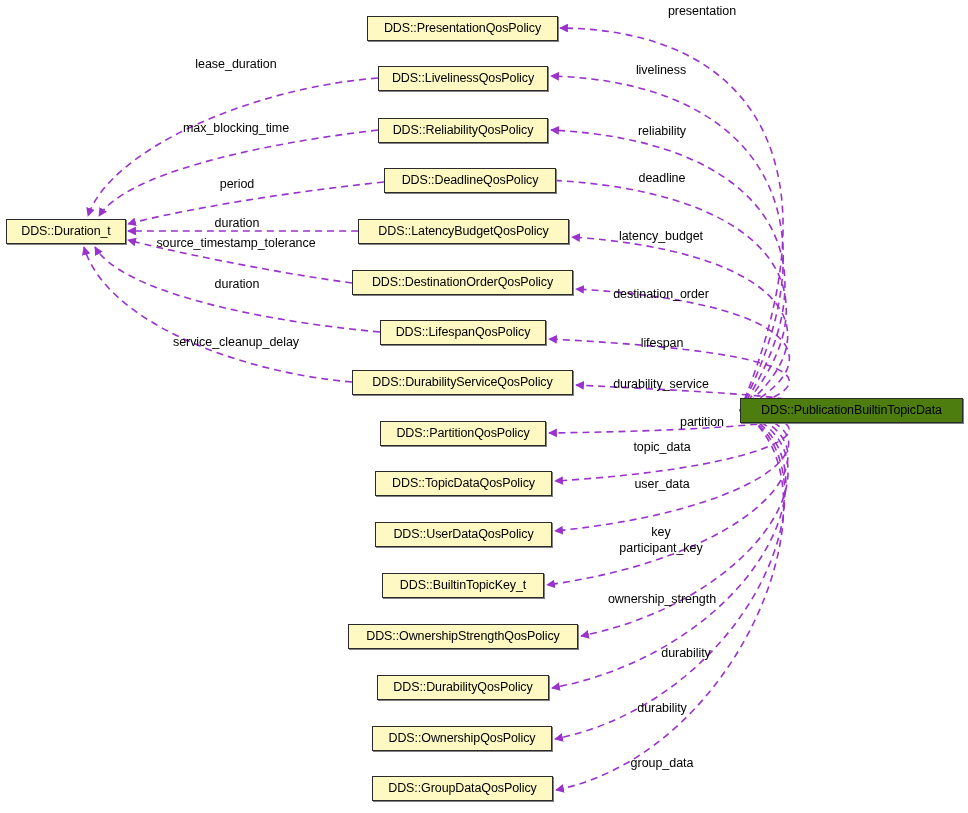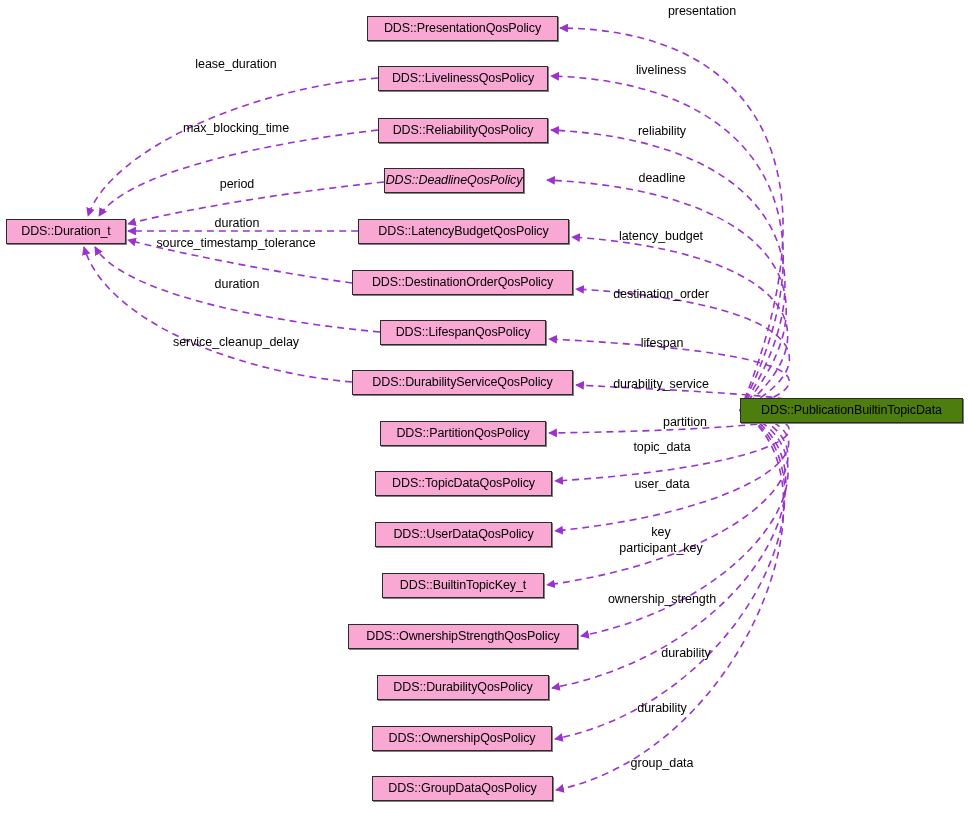--- a/index.html
+++ b/index.html
@@ -23,21 +23,21 @@
     left: 0;
     top: 0;
     width: 968px;
     height: 813px;
     pointer-events: none;
   }
   .node {
     position: absolute;
     box-sizing: border-box;
     border: 1px solid #2b2b2b;
-    background: #f9a8d4;
+    background: #fef9c3;
     color: #000000;
     font-size: 12.5px;
     line-height: 1;
     white-space: nowrap;
     display: flex;
     align-items: center;
     justify-content: center;
     box-shadow: 1px 1px 0 0 #808080;
     letter-spacing: -0.1px;
   }
@@ -101,21 +101,21 @@
       </div>
       <div class="node" style="left: 367px; top: 16px; width: 191px; height: 25px;">
         <span>DDS::PresentationQosPolicy</span>
       </div>
       <div class="node" style="left: 378px; top: 66px; width: 170px; height: 25px;">
         <span>DDS::LivelinessQosPolicy</span>
       </div>
       <div class="node" style="left: 378px; top: 118px; width: 170px; height: 25px;">
         <span>DDS::ReliabilityQosPolicy</span>
       </div>
-      <div class="node" style="left: 384px; top: 168px; width: 140px; height: 25px; font-style: italic;">
+      <div class="node" style="left: 384px; top: 168px; width: 172px; height: 25px;">
         <span>DDS::DeadlineQosPolicy</span>
       </div>
       <div class="node" style="left: 358px; top: 219px; width: 211px; height: 25px;">
         <span>DDS::LatencyBudgetQosPolicy</span>
       </div>
       <div class="node" style="left: 352px; top: 270px; width: 221px; height: 25px;">
         <span>DDS::DestinationOrderQosPolicy</span>
       </div>
       <div class="node" style="left: 380px; top: 320px; width: 166px; height: 25px;">
         <span>DDS::LifespanQosPolicy</span>
@@ -160,21 +160,21 @@
       <div class="edge-label" style="left: 237px; top: 284px;">duration</div>
       <div class="edge-label" style="left: 236px; top: 342px;">service_cleanup_delay</div>
       <div class="edge-label" style="left: 662px; top: 11px; margin-left: 40px;">presentation</div>
       <div class="edge-label" style="left: 661px; top: 70px;">liveliness</div>
       <div class="edge-label" style="left: 662px; top: 131px;">reliability</div>
       <div class="edge-label" style="left: 662px; top: 178px;">deadline</div>
       <div class="edge-label" style="left: 661px; top: 236px;">latency_budget</div>
       <div class="edge-label" style="left: 661px; top: 294px;">destination_order</div>
       <div class="edge-label" style="left: 662px; top: 343px;">lifespan</div>
       <div class="edge-label" style="left: 661px; top: 384px;">durability_service</div>
-      <div class="edge-label" style="left: 667px; top: 422px; padding-left: 36px;">partition</div>
+      <div class="edge-label" style="left: 684px; top: 422px; padding-left: 36px;">partition</div>
       <div class="edge-label" style="left: 662px; top: 447px;">topic_data</div>
       <div class="edge-label" style="left: 662px; top: 484px;">user_data</div>
       <div class="edge-label" style="left: 661px; top: 532px;">key</div>
       <div class="edge-label" style="left: 661px; top: 548px;">participant_key</div>
       <div class="edge-label" style="left: 662px; top: 599px;">ownership_strength</div>
       <div class="edge-label" style="left: 686px; top: 653px;">durability</div>
       <div class="edge-label" style="left: 662px; top: 708px;">durability</div>
       <div class="edge-label" style="left: 662px; top: 763px;">group_data</div>
     </div>
 

